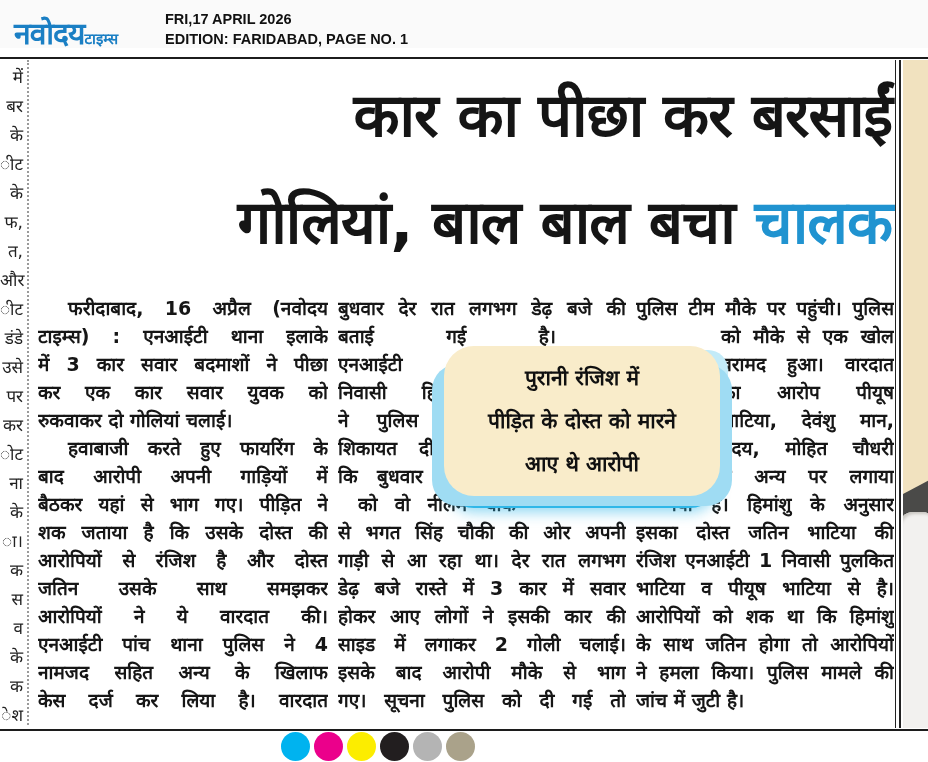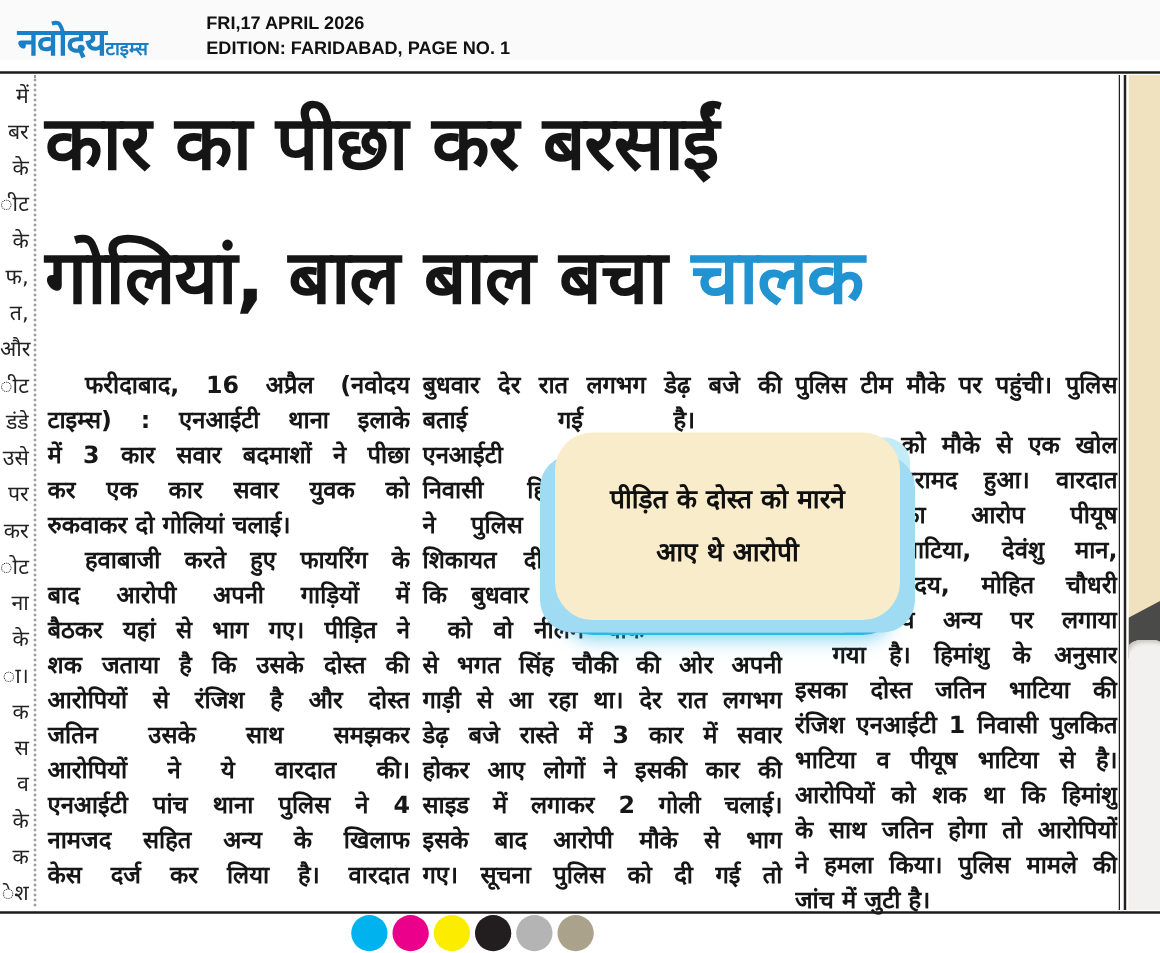--- a/index.html
+++ b/index.html
@@ -18,21 +18,21 @@
     font-family:"Liberation Sans","DejaVu Sans",sans-serif;
     font-weight:bold; font-size:14.5px; line-height:20px; color:#111; }
   .header-rule { position:absolute; left:0; top:57px; width:928px; height:2px; background:#1c1c1c; }
 
   
   .left-margin { position:absolute; left:0; top:63px; width:23px; text-align:right;
     font-size:17px; line-height:29px; color:#222; }
   .dotted-rule { position:absolute; left:27px; top:60px; height:665px; border-left:2px dotted #9a9a9a; }
 
   
-  .headline { position:absolute; left:36px; top:62px; width:856px; text-align:left;
+  .headline { position:absolute; left:36px; top:62px; width:856px; text-align:right;
     font-weight:bold; color:#151515; }
   .headline .hl-line { font-size:60px; line-height:107px; white-space:nowrap; letter-spacing:-1px; }
   .hl-accent { color:#2093d0; }
 
   
   .columns { position:absolute; left:38px; top:294px; width:856px; display:flex;font-weight:bold; }
   .col { flex:none; }
   .col-1 { width:290px; margin-right:10px; }
   .col-2 { width:288px; margin-right:10px; }
   .col-3 { width:258px; }
@@ -146,38 +146,39 @@
         <div class="bodyline">से भगत सिंह चौकी की ओर अपनी</div>
         <div class="bodyline">गाड़ी से आ रहा था। देर रात लगभग</div>
         <div class="bodyline">डेढ़ बजे रास्ते में 3 कार में सवार</div>
         <div class="bodyline">होकर आए लोगों ने इसकी कार की</div>
         <div class="bodyline">साइड में लगाकर 2 गोली चलाई।</div>
         <div class="bodyline">इसके बाद आरोपी मौके से भाग</div>
         <div class="bodyline">गए। सूचना पुलिस को दी गई तो</div>
       </div>
     <div class="col col-3">
         <div class="bodyline">पुलिस टीम मौके पर पहुंची। पुलिस</div>
-        <div class="bodyline" style="padding-left: 85px; margin-top: 20px;">को मौके से एक खोल</div>
+        <div class="bodyline" style="padding-left: 85px;">को मौके से एक खोल</div>
         <div class="bodyline" style="padding-left: 85px;">बरामद हुआ। वारदात</div>
         <div class="bodyline" style="padding-left: 85px;">का आरोप पीयूष</div>
         <div class="bodyline" style="padding-left: 85px;">भाटिया, देवंशु मान,</div>
         <div class="bodyline" style="padding-left: 85px;">हृदय, मोहित चौधरी</div>
         <div class="bodyline" style="padding-left: 85px;">व अन्य पर लगाया</div>
         <div class="bodyline" style="padding-left: 30px;">गया है। हिमांशु के अनुसार</div>
         <div class="bodyline">इसका दोस्त जतिन भाटिया की</div>
         <div class="bodyline">रंजिश एनआईटी 1 निवासी पुलकित</div>
         <div class="bodyline">भाटिया व पीयूष भाटिया से है।</div>
         <div class="bodyline">आरोपियों को शक था कि हिमांशु</div>
         <div class="bodyline">के साथ जतिन होगा तो आरोपियों</div>
         <div class="bodyline">ने हमला किया। पुलिस मामले की</div>
         <div class="bodyline end">जांच में जुटी है।</div>
       </div>
   </div>
 
   <div class="callout">
+      <div class="callout-line">पुरानी रंजिश में</div>
       <div class="callout-line">पीड़ित के दोस्त को मारने</div>
       <div class="callout-line">आए थे आरोपी</div>
     </div>
 
   <div class="vrule-a"></div>
   <div class="vrule-b"></div>
   <div class="right-strip">
     <div class="photo-dark"></div>
     <div class="photo-light"></div>
   </div>

